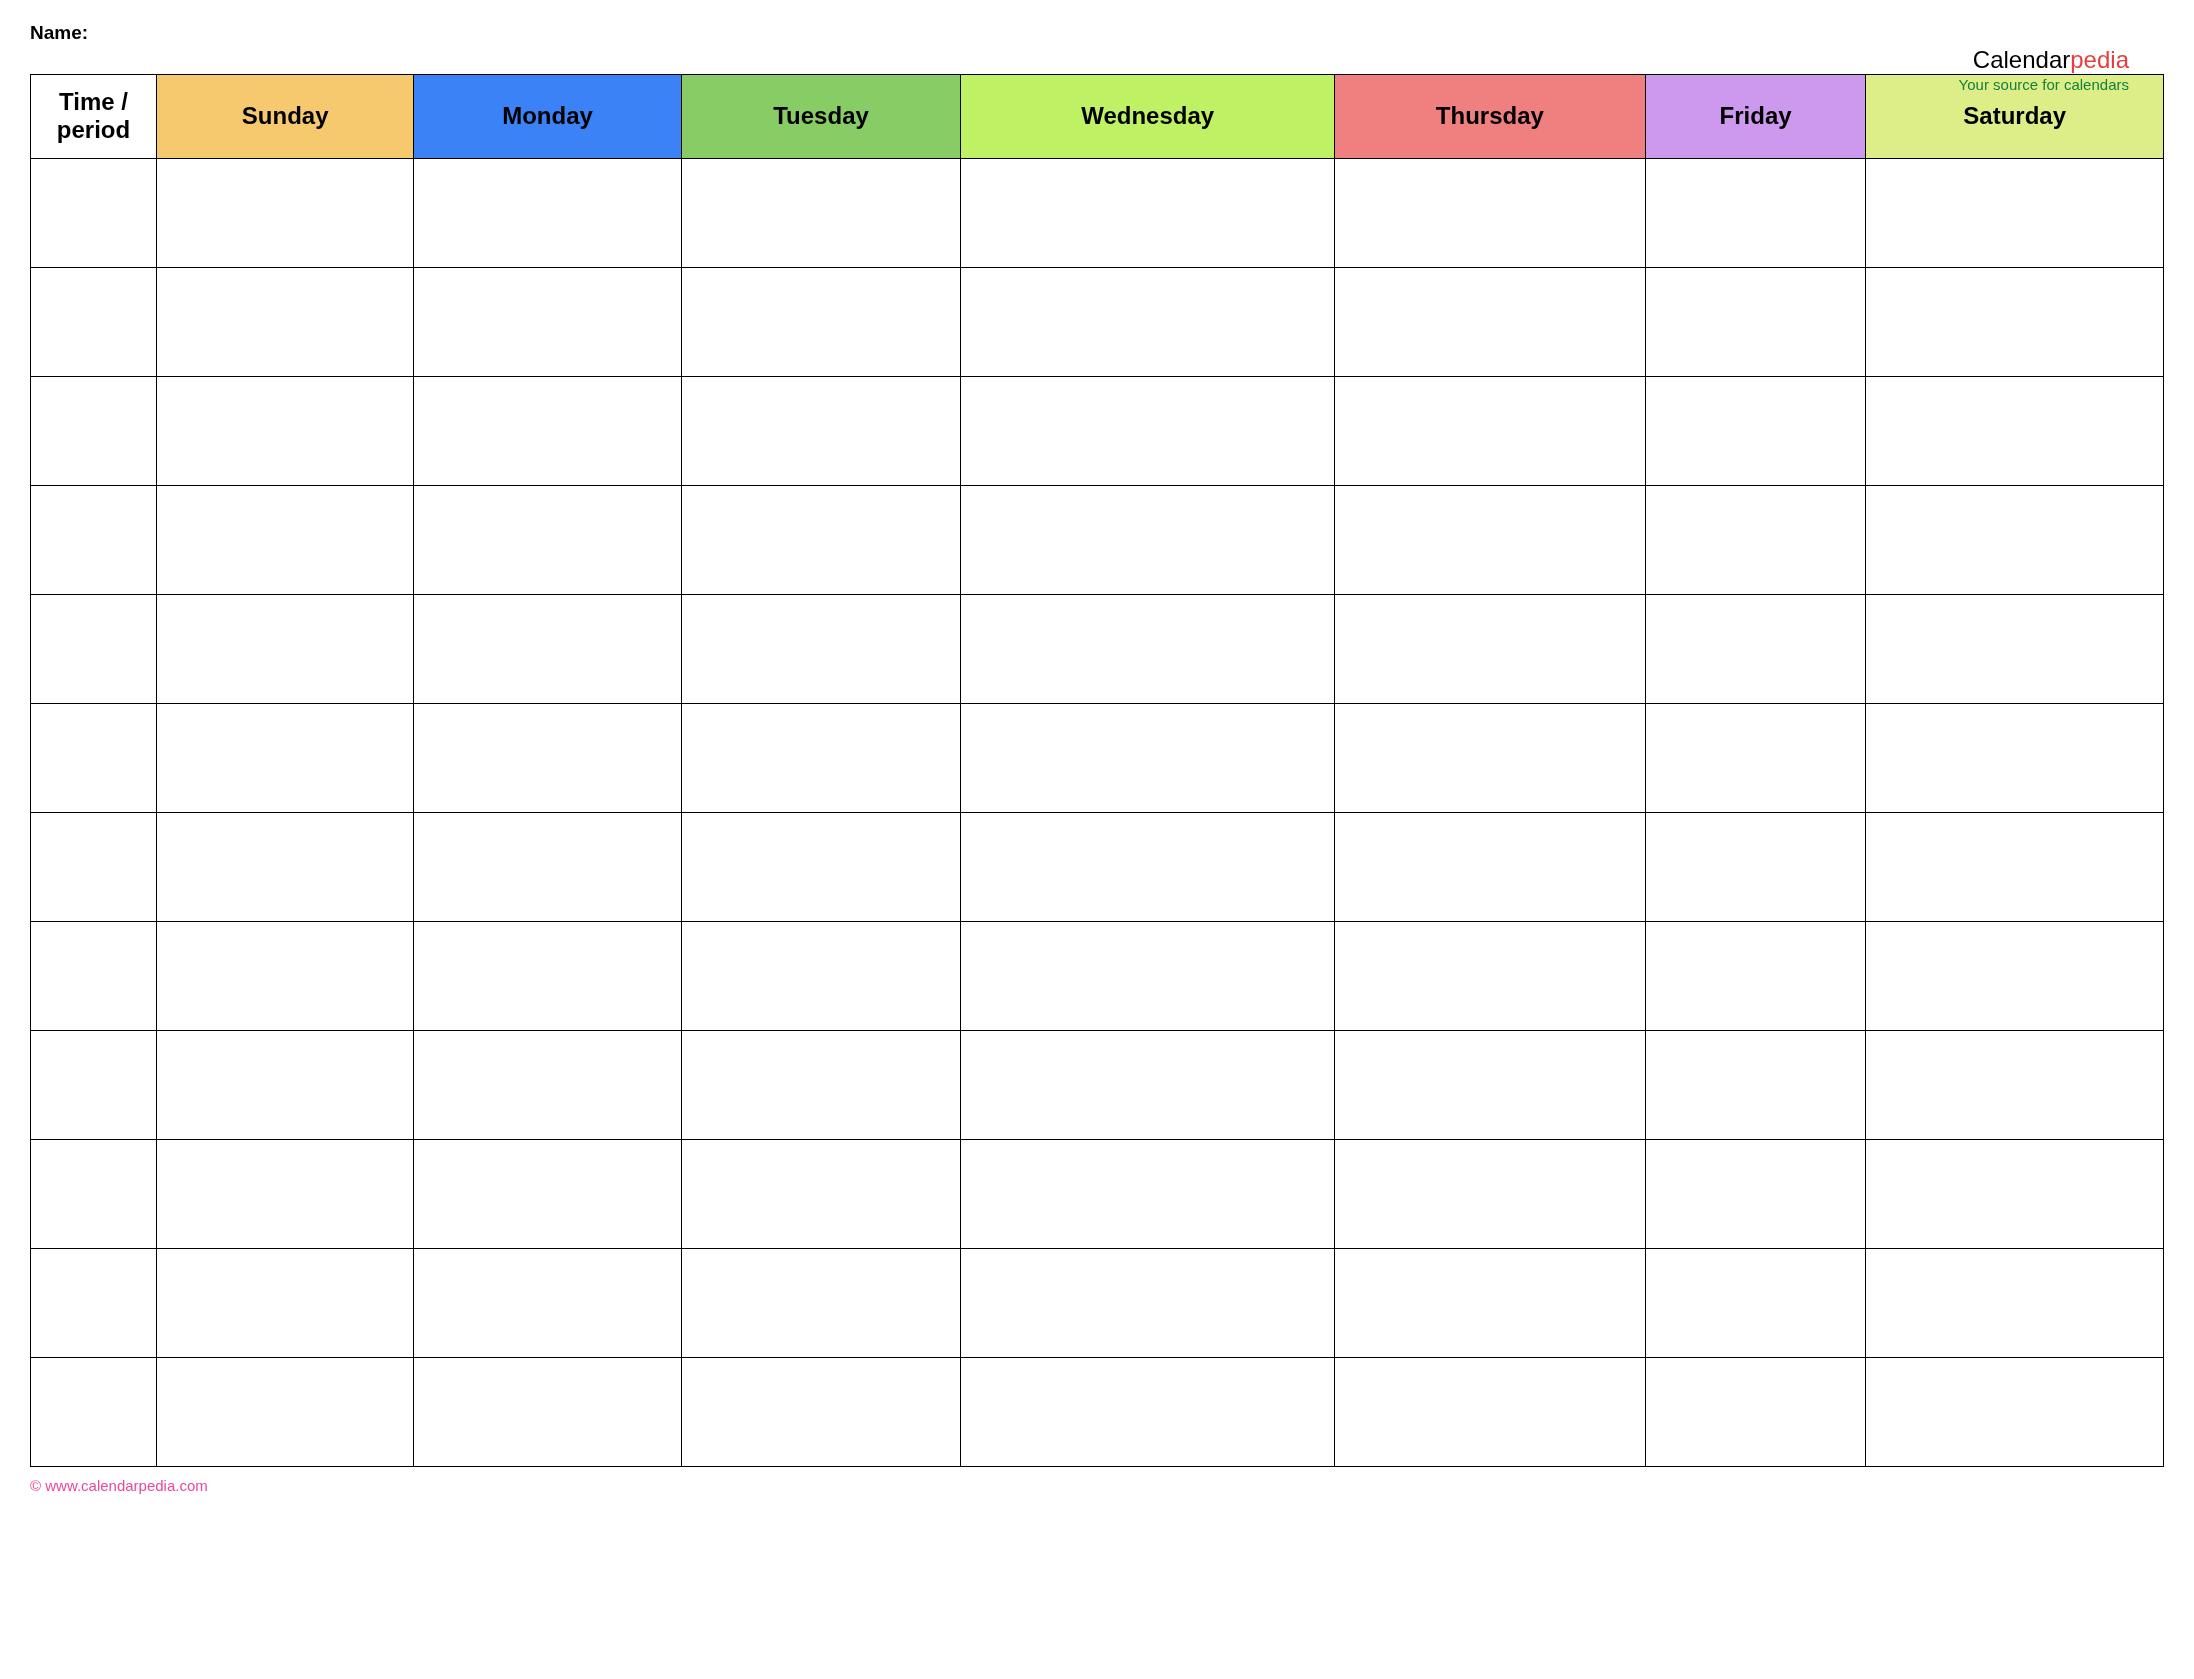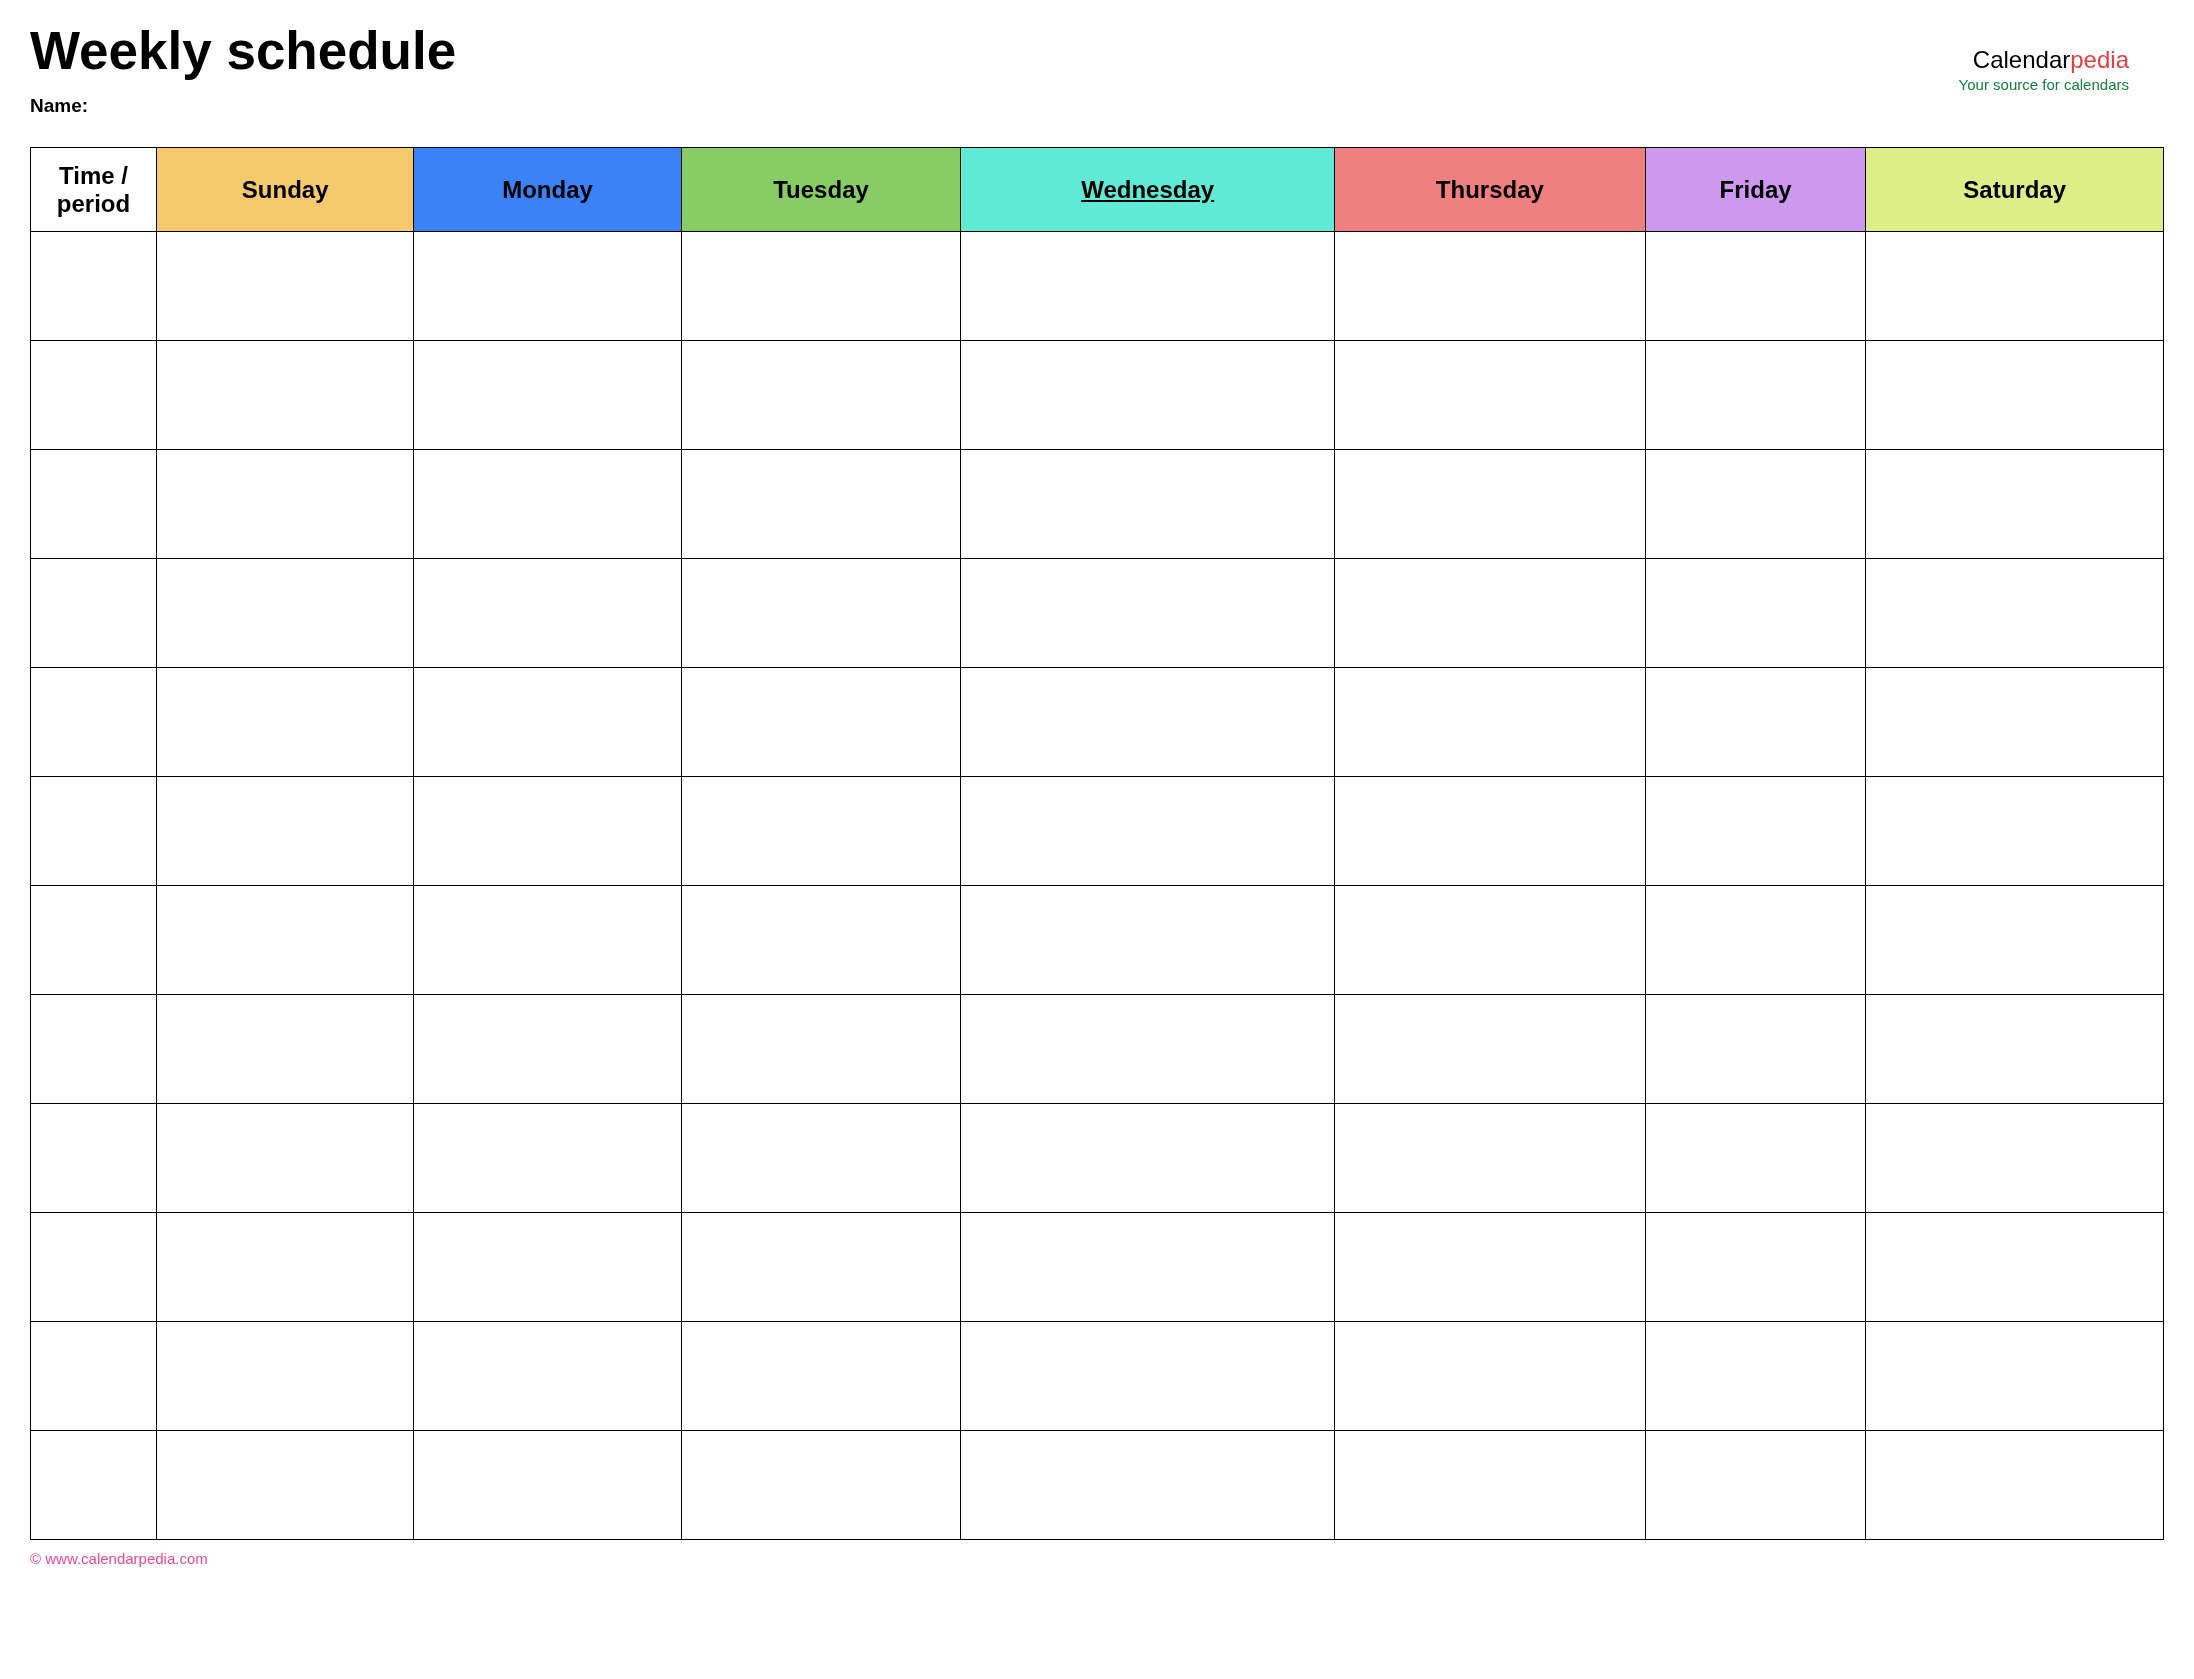--- a/index.html
+++ b/index.html
@@ -85,22 +85,21 @@
 
     .col-monday {
       background-color: #3b82f6;
     }
 
     .col-tuesday {
       background-color: #88cc66;
     }
 
     .col-wednesday {
-      background-color: #5eead4;
-      text-decoration: underline;
+      background-color: #bef264;
     }
 
     .col-thursday {
       background-color: #f08080;
     }
 
     .col-friday {
       background-color: #cc99ee;
     }
 
@@ -123,21 +122,20 @@
 
 <div style="position:relative;">
 
   <div class="brand-logo">
     <div class="brand-calendar">
       <span>Calendar</span><span style="color:#e53e3e;">pedia</span>
     </div>
     <div class="brand-tagline">Your source for calendars</div>
   </div>
 
-  <h1 class="page-title">Weekly schedule</h1>
 
   <div class="name-row">Name:</div>
 
   <table class="schedule-table">
     <thead>
       <tr>
         <th class="col-time">Time / period</th>
         <th class="col-sunday">Sunday</th>
         <th class="col-monday">Monday</th>
         <th class="col-tuesday">Tuesday</th>

